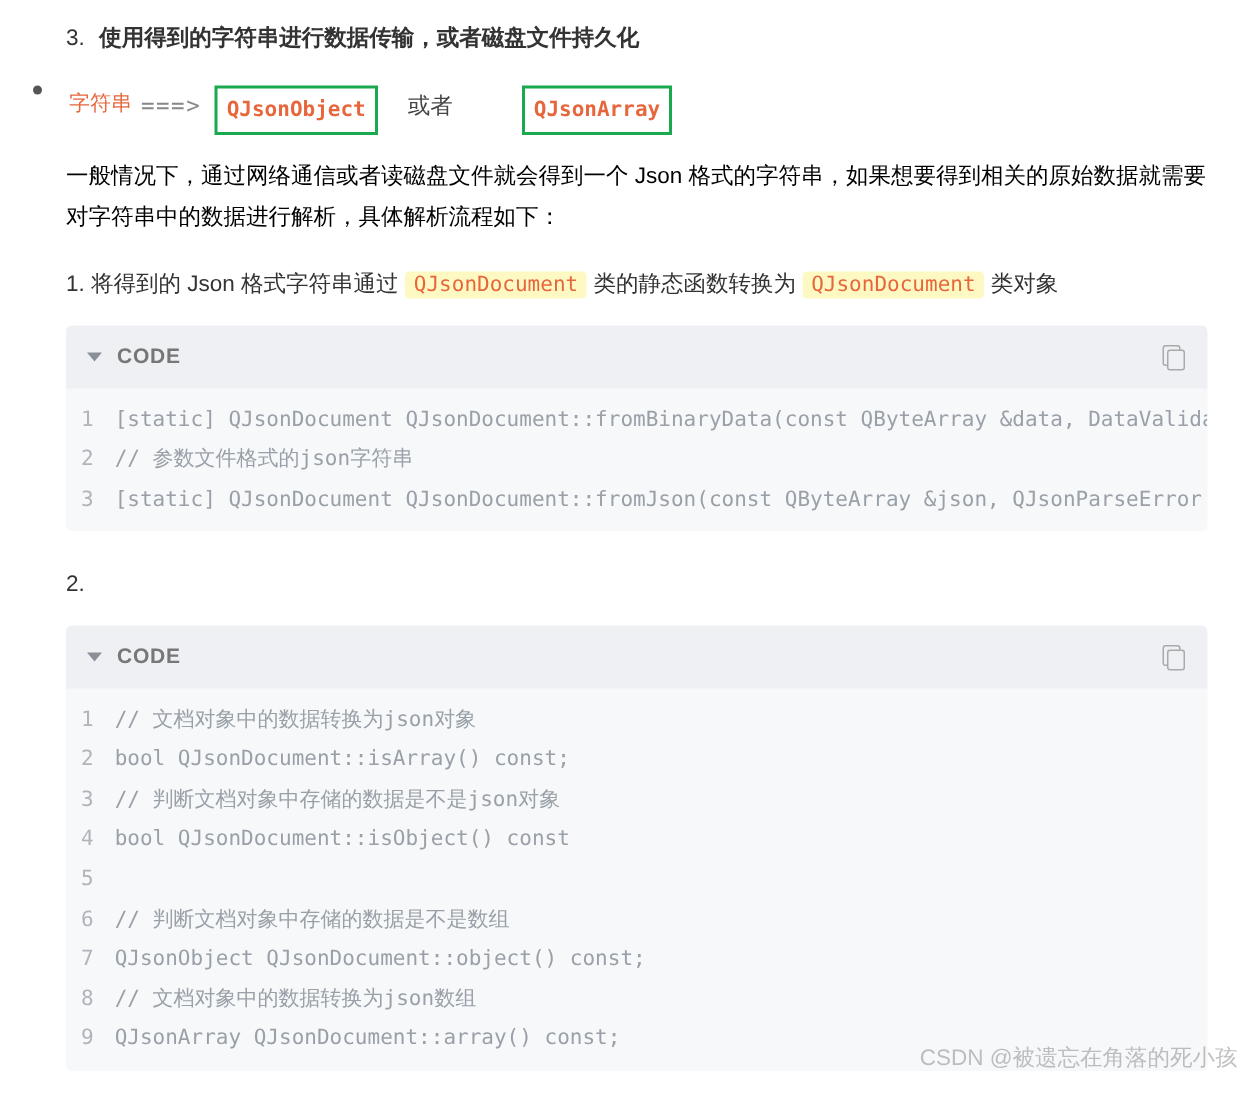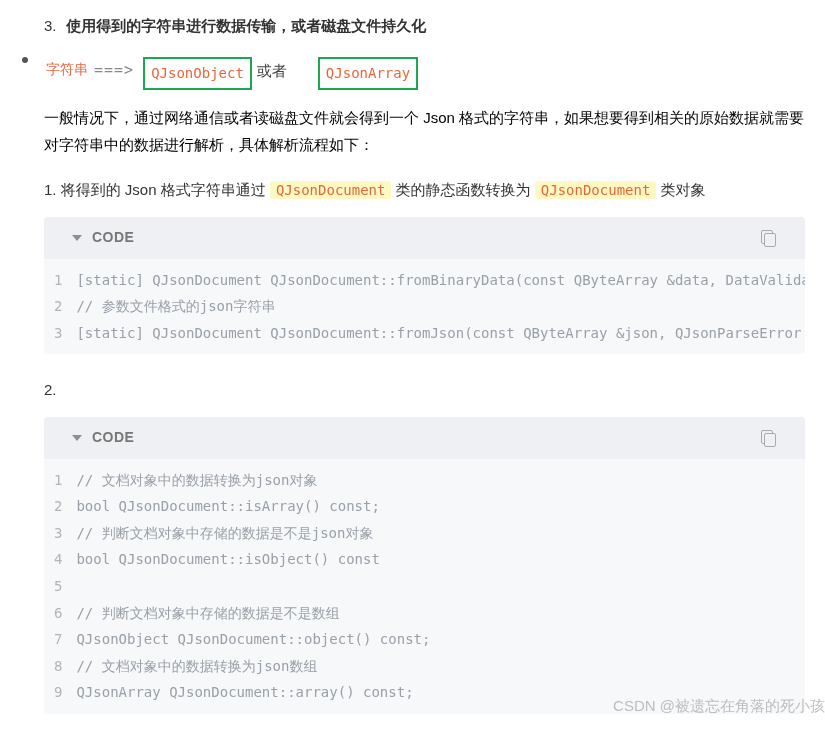--- a/index.html
+++ b/index.html
@@ -38,22 +38,23 @@
       font-family: Consolas, Monaco, monospace;
       color: #888;
       letter-spacing: 1px;
       margin: 0 6px;
     }
     .boxed {
       border: 2px solid #1aa94f;
       padding: 2px 6px;
       margin: 0 3px;
       display: inline-block;
-    }
-    .or-word { color: #444; margin: 0 2px; }
+      font-weight: bold;
+    }
+    .or-word { color: #444; margin: 0 17px; }
     .para {
       margin: 12px 0 18px 0;
       color: #000000;
     }
     ol.steps {
       list-style: none;
       counter-reset: step;
       margin-left: 0;
     }
     ol.steps > li {
@@ -73,21 +74,21 @@
     }
     .code-block {
       background: #f6f8fa;
       border-radius: 4px;
       margin: 14px 0 4px 0;
       overflow: hidden;
       position: relative;
     }
     .code-header {
       background: #eef0f3;
-      padding: 8px 28px;
+      padding: 8px 14px;
       display: flex;
       align-items: center;
       color: #777;
       font-weight: 600;
       font-size: 14px;
       letter-spacing: 0.5px;
     }
     .chev {
       width: 0; height: 0;
       border-left: 5px solid transparent;

